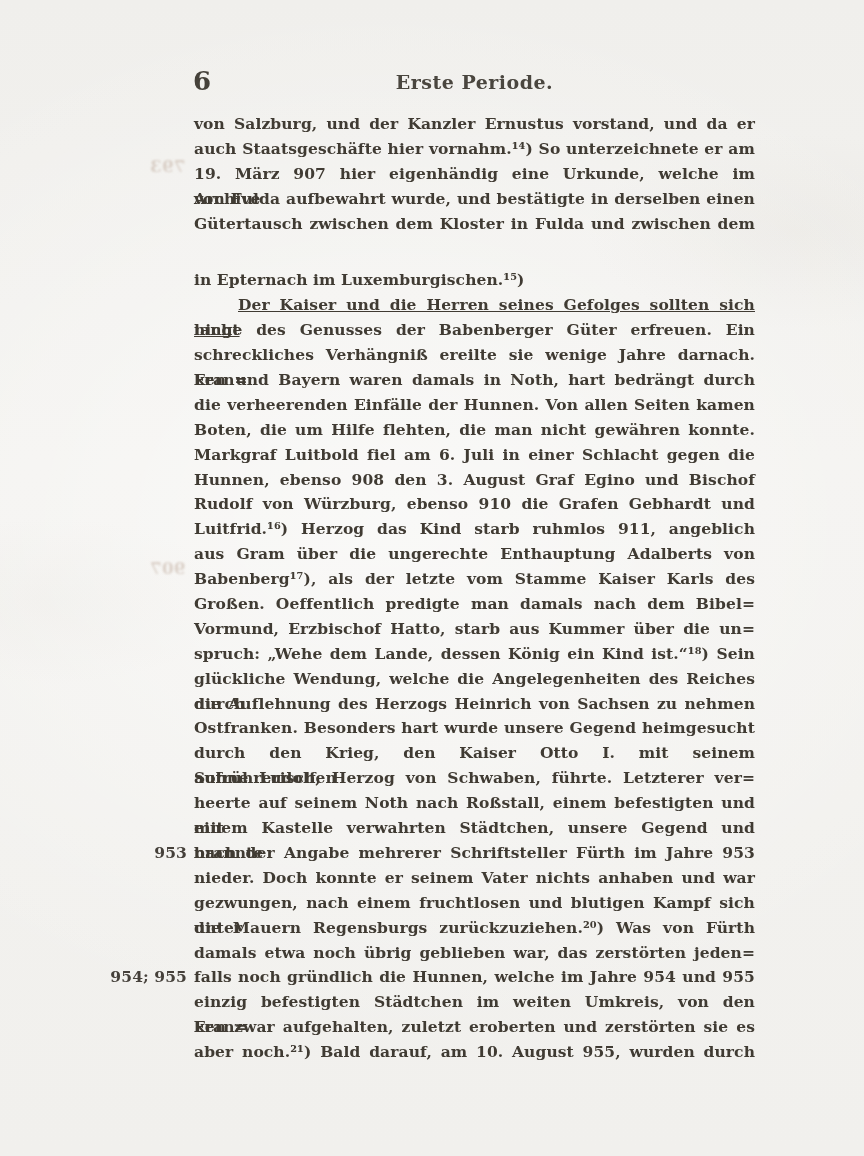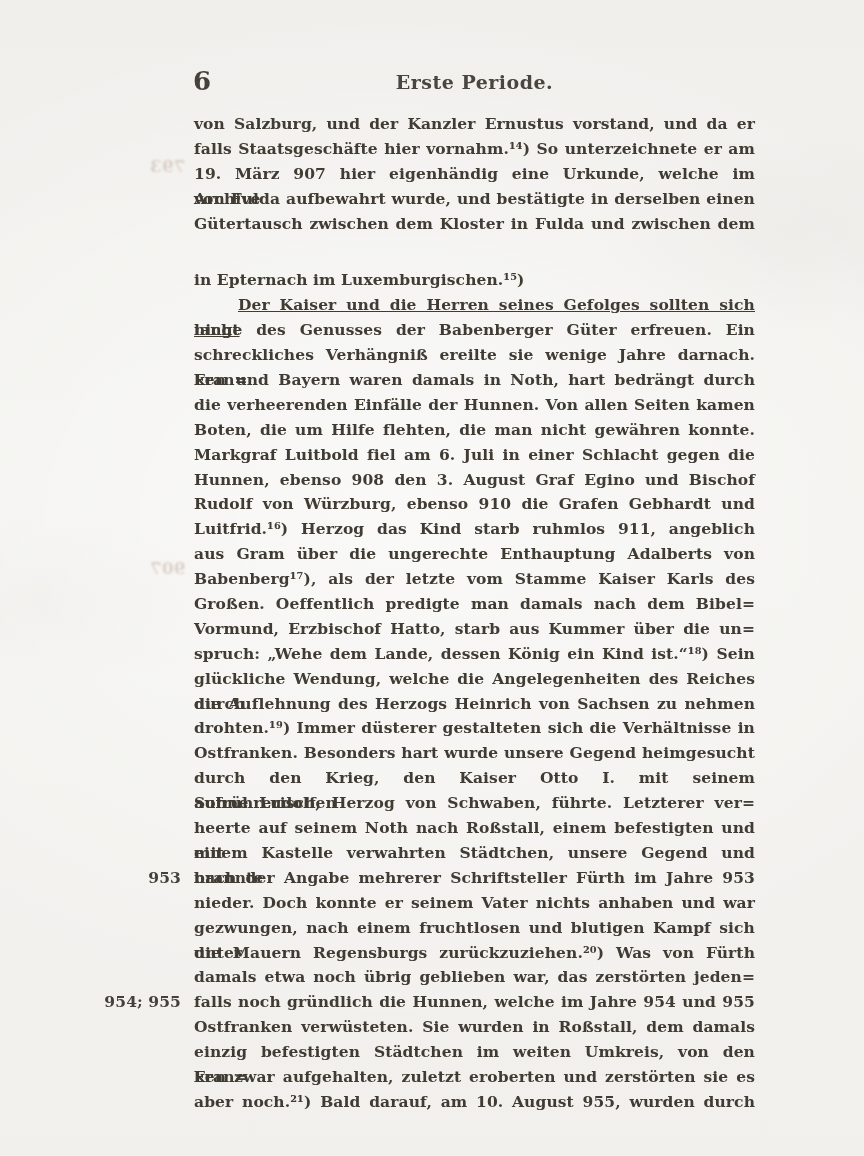--- a/index.html
+++ b/index.html
@@ -73,21 +73,21 @@
     text-align-last: left;
     margin-top: 32px;
   }
   .text-line.indent {
     text-indent: 44px;
     text-decoration: underline;
   }
   .margin-note {
     position: absolute;
     right: 100%;
-    margin-right: 13px;
+    margin-right: 7px;
     top: 0;
     white-space: nowrap;
     text-align: right;
     font-size: 15.5px;
     font-weight: 700;
     color: #45403a;
   }
 
   
   .ghost {
@@ -101,21 +101,21 @@
   }
 </style>
 </head>
 <body>
 
 <div class="page">
   <div class="page-number">6</div>
   <div class="running-header">Erste Periode.</div>
   <div class="body-text">
       <div class="text-line stretch">von Salzburg, und der Kanzler Ernustus vorstand, und da er</div>
-      <div class="text-line stretch">falls Staatsgeschäfte hier vornahm.¹⁴)  So unterzeichnete er am</div>
+      <div class="text-line stretch">auch Staatsgeschäfte hier vornahm.¹⁴)  So unterzeichnete er am</div>
       <div class="text-line stretch">19. März 907 hier eigenhändig eine Urkunde, welche im Archive</div>
       <div class="text-line stretch">von Fulda aufbewahrt wurde, und bestätigte in derselben einen</div>
       <div class="text-line stretch">Gütertausch zwischen dem Kloster in Fulda und zwischen dem</div>
       <div class="text-line stretch no-justify">in Epternach im Luxemburgischen.¹⁵)</div>
       <div class="text-line stretch indent">Der Kaiser und die Herren seines Gefolges sollten sich nicht</div>
       <div class="text-line stretch">lange des Genusses der Babenberger Güter erfreuen.  Ein</div>
       <div class="text-line stretch">schreckliches Verhängniß ereilte sie wenige Jahre darnach.  Fran=</div>
       <div class="text-line stretch">ken und Bayern waren damals in Noth, hart bedrängt durch</div>
       <div class="text-line stretch">die verheerenden Einfälle der Hunnen.  Von allen Seiten kamen</div>
       <div class="text-line stretch">Boten, die um Hilfe flehten, die man nicht gewähren konnte.</div>
@@ -123,33 +123,31 @@
       <div class="text-line stretch">Hunnen, ebenso 908 den 3. August Graf Egino und Bischof</div>
       <div class="text-line stretch">Rudolf von Würzburg, ebenso 910 die Grafen Gebhardt und</div>
       <div class="text-line stretch">Luitfrid.¹⁶)  Herzog das Kind starb ruhmlos 911, angeblich</div>
       <div class="text-line stretch">aus Gram über die ungerechte Enthauptung Adalberts von</div>
       <div class="text-line stretch">Babenberg¹⁷), als der letzte vom Stamme Kaiser Karls des</div>
       <div class="text-line stretch">Großen.  Oeffentlich predigte man damals nach dem Bibel=</div>
       <div class="text-line stretch">Vormund, Erzbischof Hatto, starb aus Kummer über die un=</div>
       <div class="text-line stretch">spruch: „Wehe dem Lande, dessen König ein Kind ist.“¹⁸)  Sein</div>
       <div class="text-line stretch">glückliche Wendung, welche die Angelegenheiten des Reiches durch</div>
       <div class="text-line stretch">die Auflehnung des Herzogs Heinrich von Sachsen zu nehmen</div>
-      <div class="text-line stretch">drohten.¹⁹)  Immer düsterer gestalteten sich die Verhältnisse in</div>
       <div class="text-line stretch">Ostfranken.  Besonders hart wurde unsere Gegend heimgesucht</div>
       <div class="text-line stretch">durch den Krieg, den Kaiser Otto I. mit seinem aufrührerischen</div>
       <div class="text-line stretch">Sohne Ludolf, Herzog von Schwaben, führte.  Letzterer ver=</div>
       <div class="text-line stretch">heerte auf seinem Noth nach Roßstall, einem befestigten und mit</div>
       <div class="text-line stretch">einem Kastelle verwahrten Städtchen, unsere Gegend und brannte</div>
       <div class="text-line stretch"><span class="margin-note">953</span>nach der Angabe mehrerer Schriftsteller Fürth im Jahre 953</div>
       <div class="text-line stretch">nieder.  Doch konnte er seinem Vater nichts anhaben und war</div>
       <div class="text-line stretch">gezwungen, nach einem fruchtlosen und blutigen Kampf sich unter</div>
       <div class="text-line stretch">die Mauern Regensburgs zurückzuziehen.²⁰)  Was von Fürth</div>
       <div class="text-line stretch">damals etwa noch übrig geblieben war, das zerstörten jeden=</div>
       <div class="text-line stretch"><span class="margin-note">954; 955</span>falls noch gründlich die Hunnen, welche im Jahre 954 und 955</div>
-      <div class="text-line stretch">Ostfranken verwüsteten.  Sie wurden in Roßstall, dem damals</div>
       <div class="text-line stretch">einzig befestigten Städtchen im weiten Umkreis, von den Fran=</div>
       <div class="text-line stretch">ken zwar aufgehalten, zuletzt eroberten und zerstörten sie es</div>
       <div class="text-line stretch">aber noch.²¹)  Bald darauf, am 10. August 955, wurden durch</div>
     </div>
   <div id="ghost-layer"></div>
 <span class="ghost" style="left: 150px; top: 156px;">793</span>
     <span class="ghost" style="left: 150px; top: 558px;">907</span>
   </div>
 
 </body></html>

